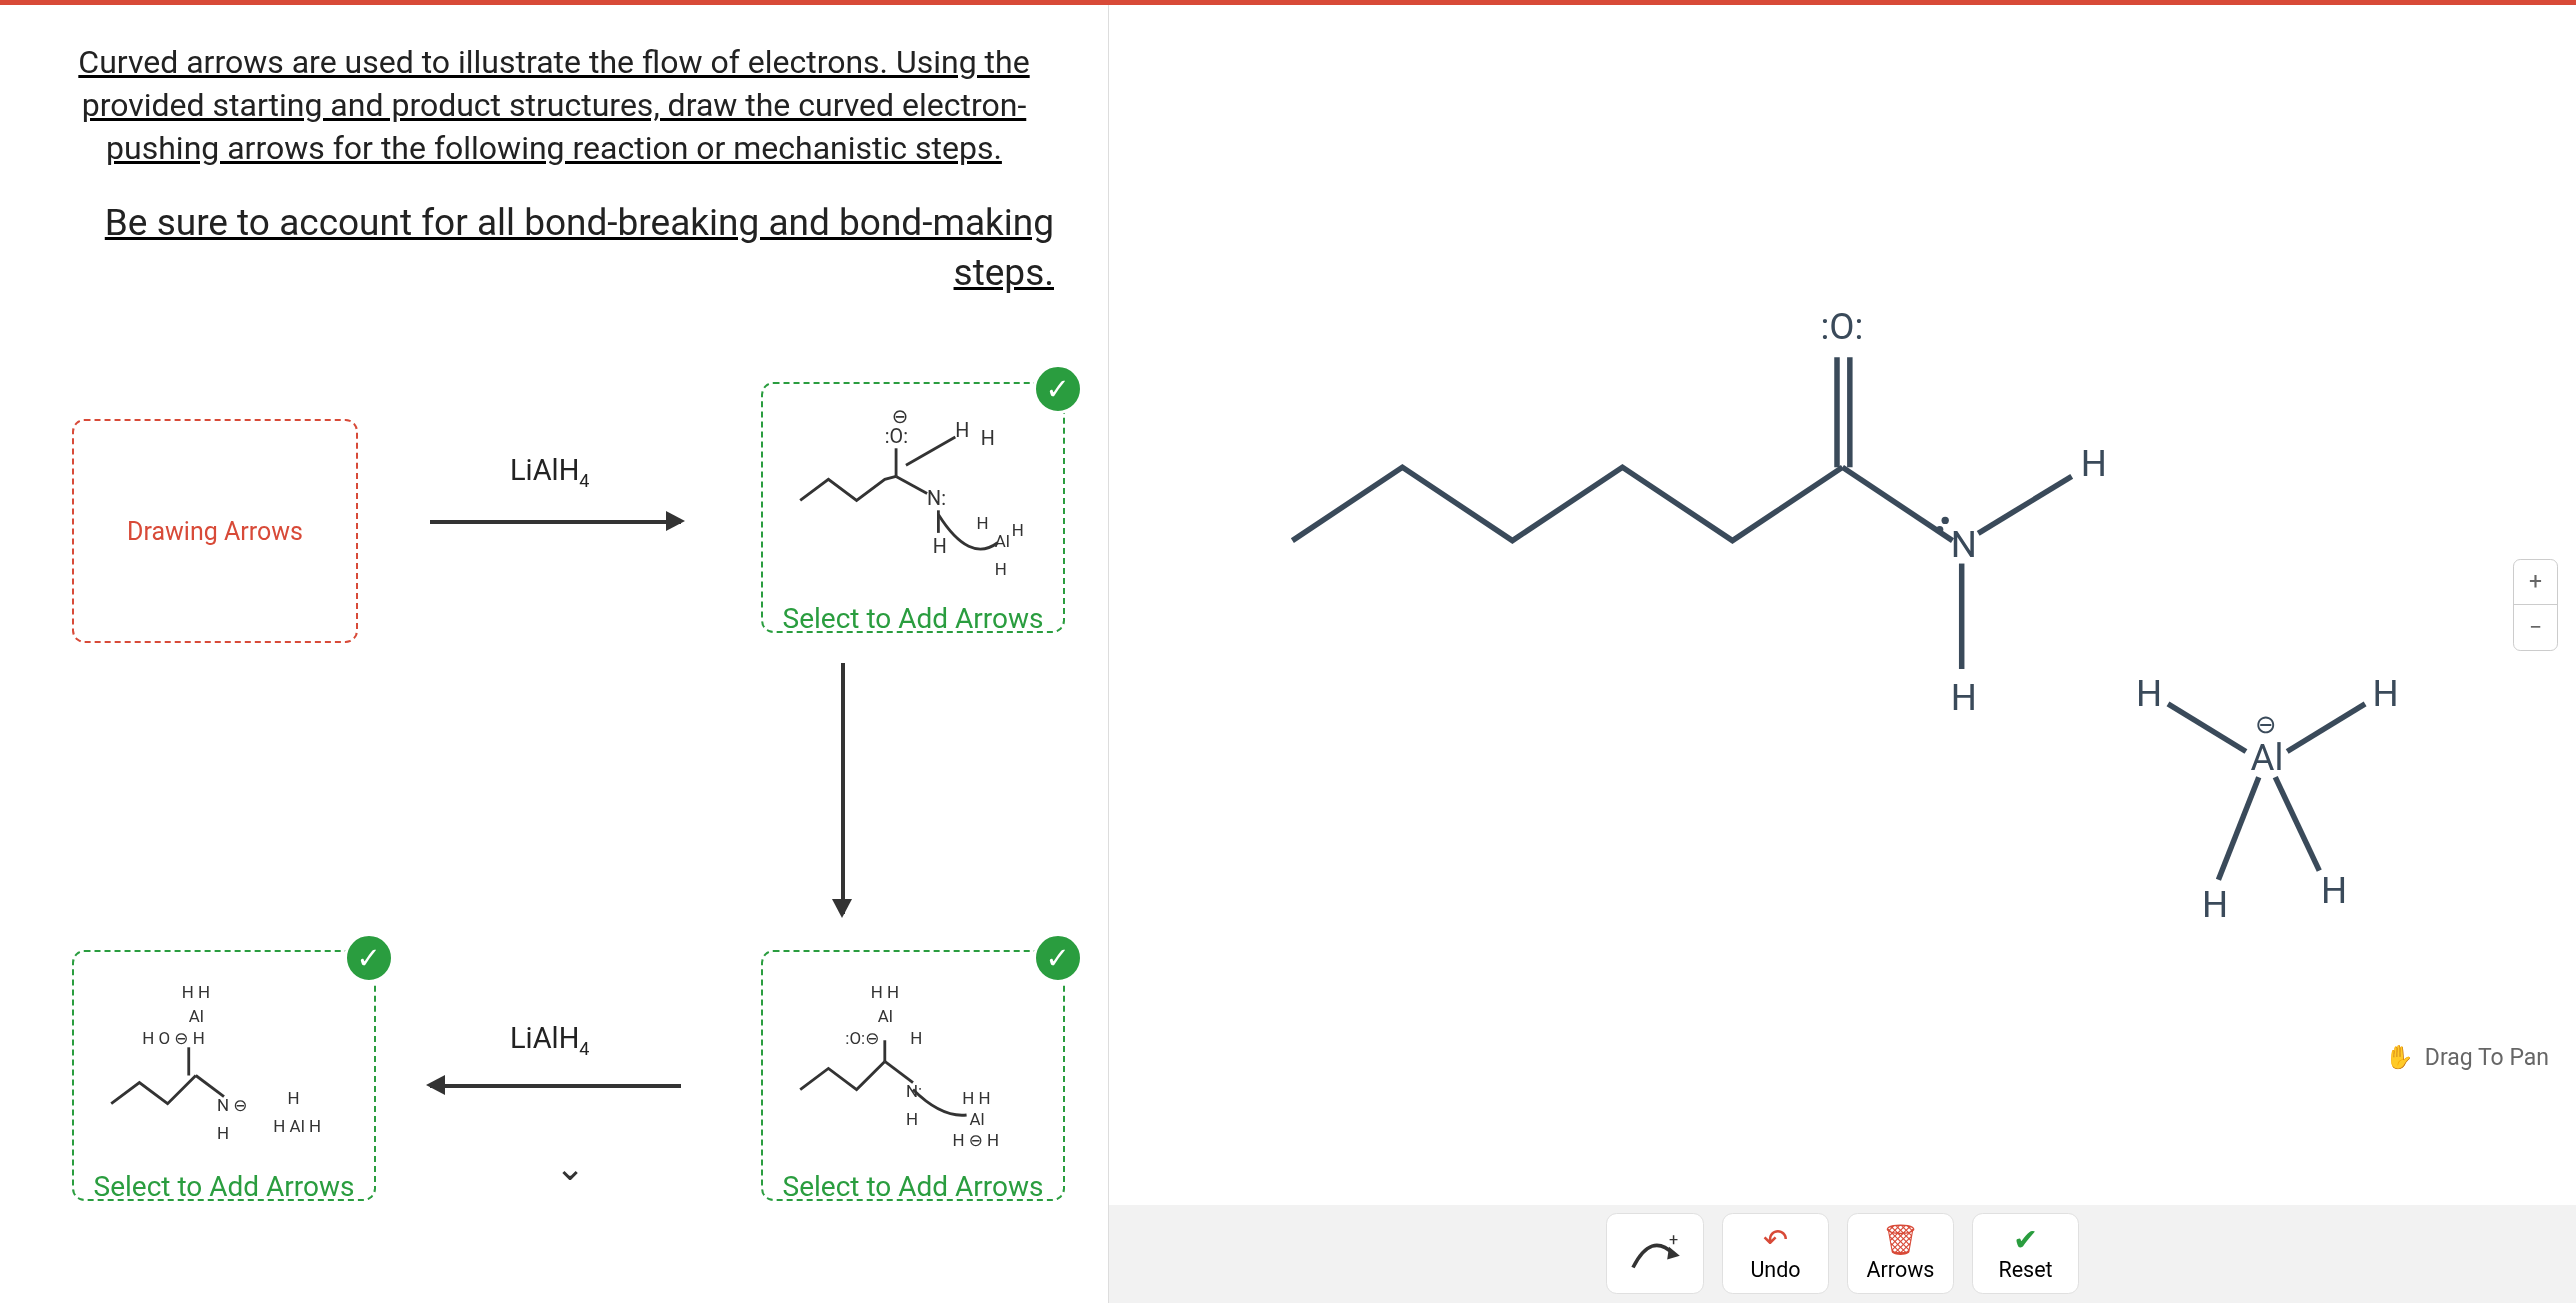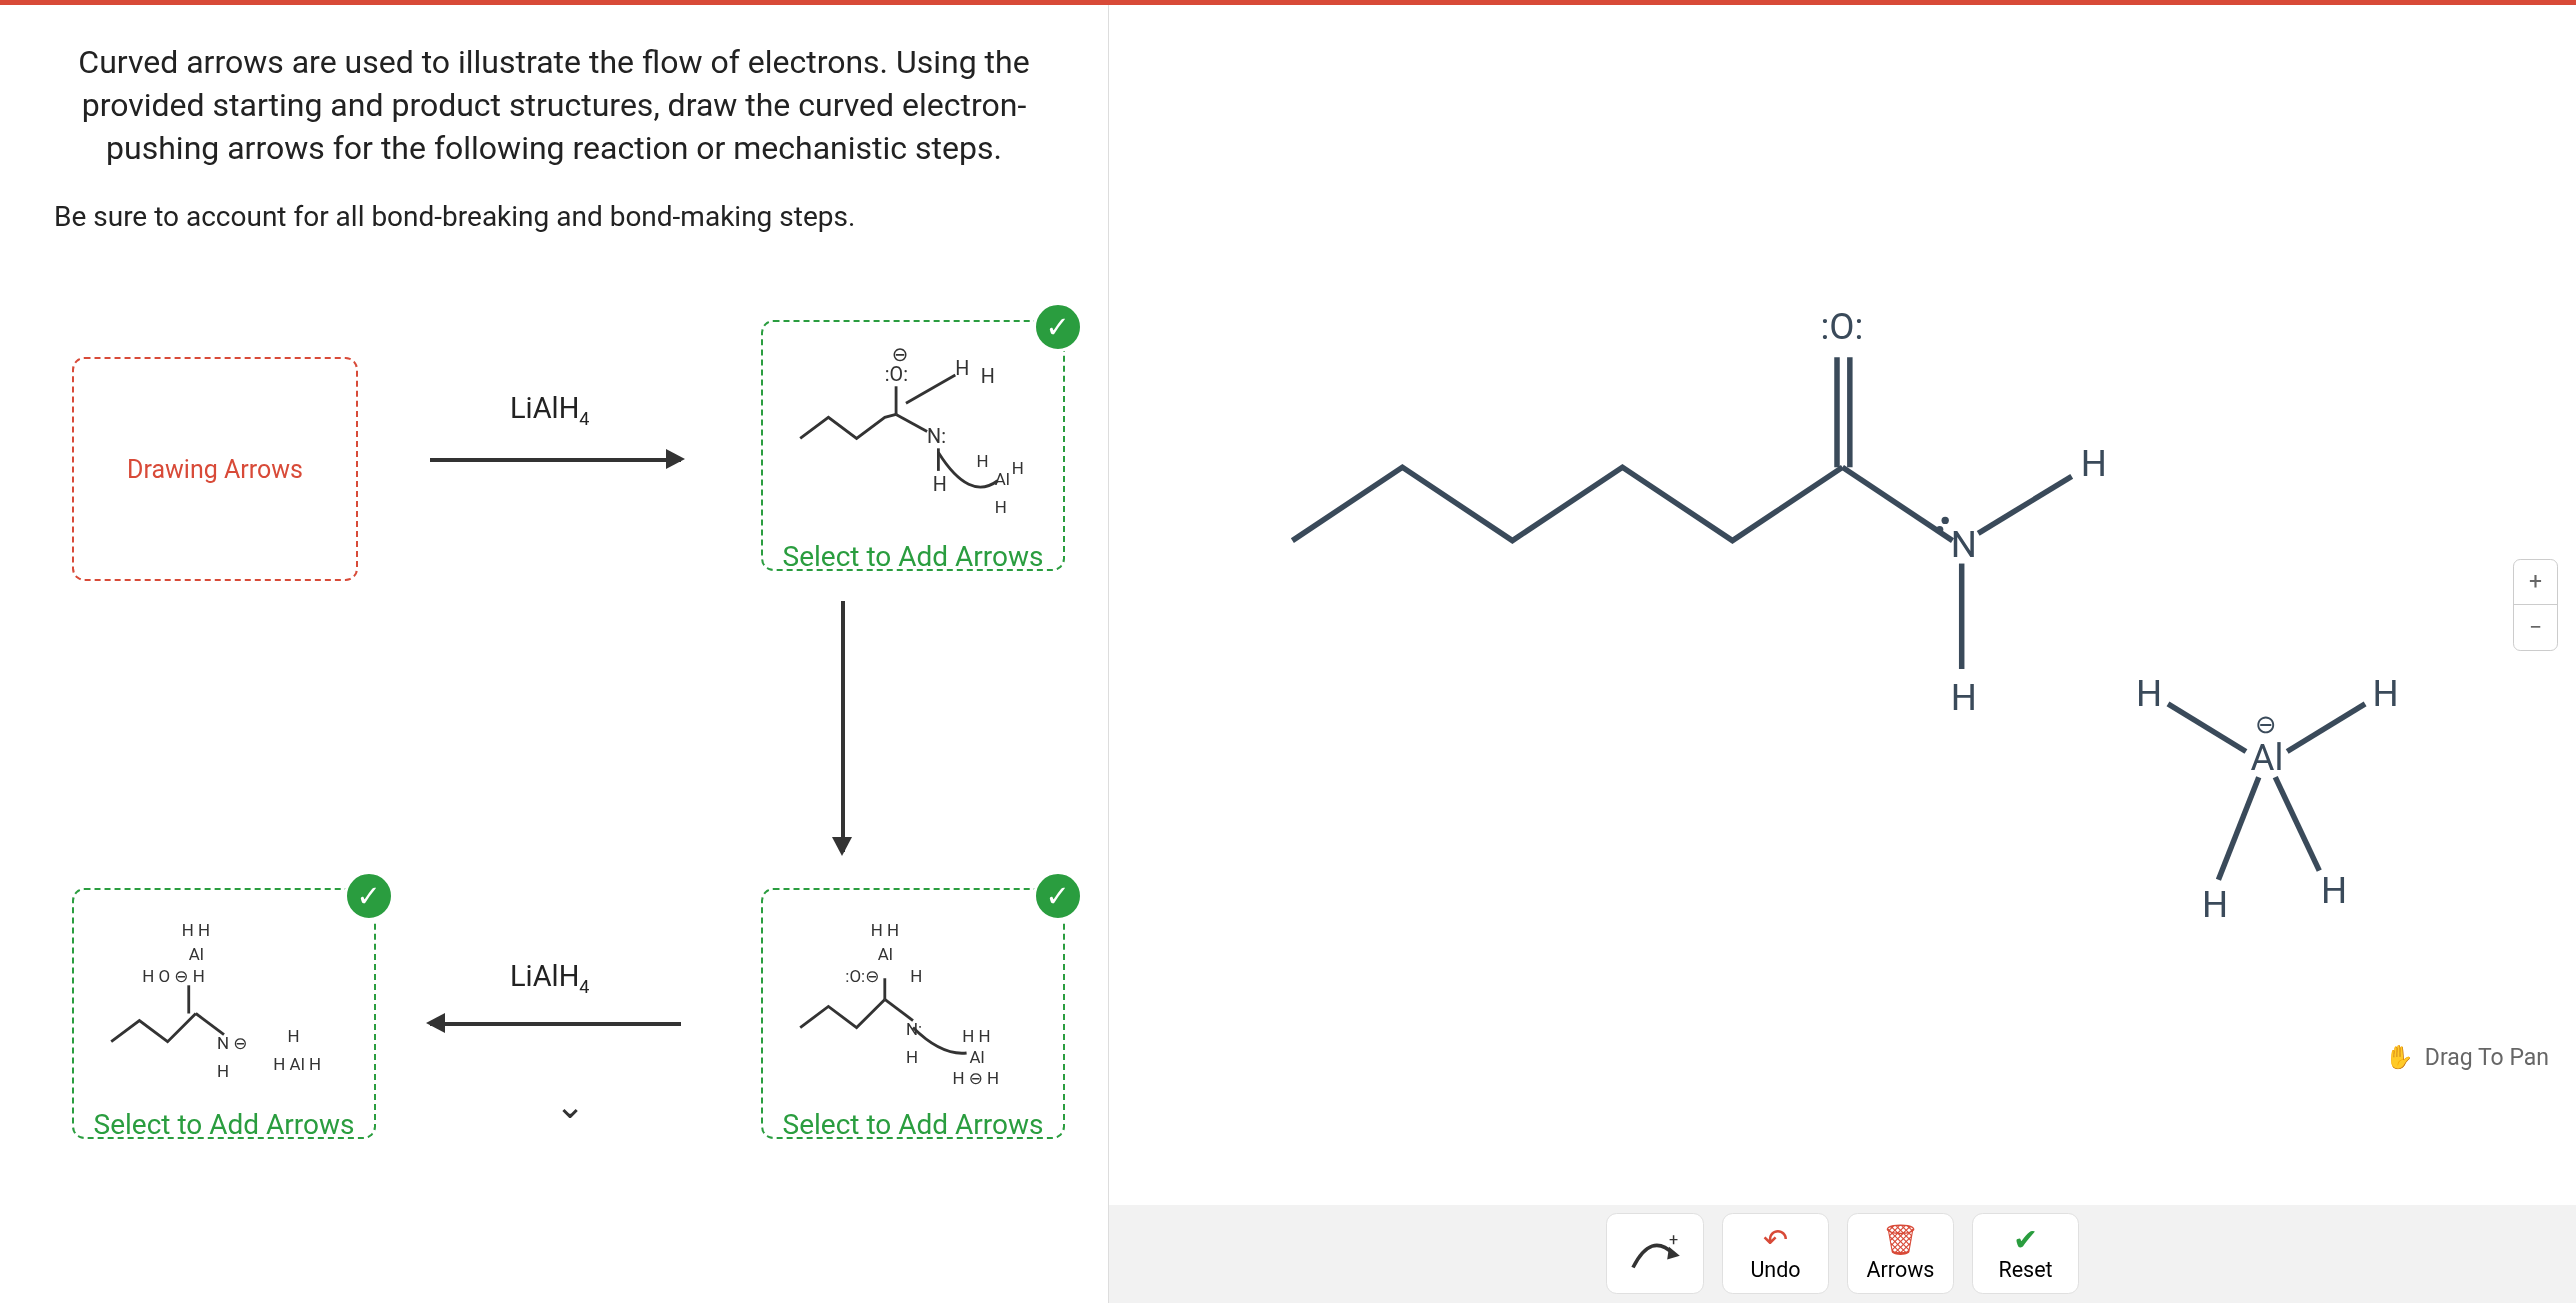--- a/index.html
+++ b/index.html
@@ -9,38 +9,39 @@
   width: 2576px;
   height: 1308px;
   overflow: hidden;
   position: relative;
   border-top: 5.4px solid #d84a38;
 }
 .container {
   display: flex;
   width: 100%;
   height: calc(100% - 5.4px);
+  text-decoration: underline;
 }
 .left-panel {
   width: 1109px;
   padding: 36px 54px 0 54px;
   border-right: 1.8px solid #ddd;
   position: relative;
 }
 .question-text {
   font-size: 32px;
   line-height: 1.35;
   text-align: center;
   color: #222;
   margin-bottom: 18px;
 }
 .question-sub {
-  font-size: 28px;
+  font-size: 37px;
   line-height: 1.35;
-  text-align: left;
+  text-align: right;
   color: #222;
   margin-top: 27px;
 }
 .mechanism-area {
   position: relative;
   margin-top: 107px;
   width: 100%;
 }
 .step-box {
   position: absolute;

